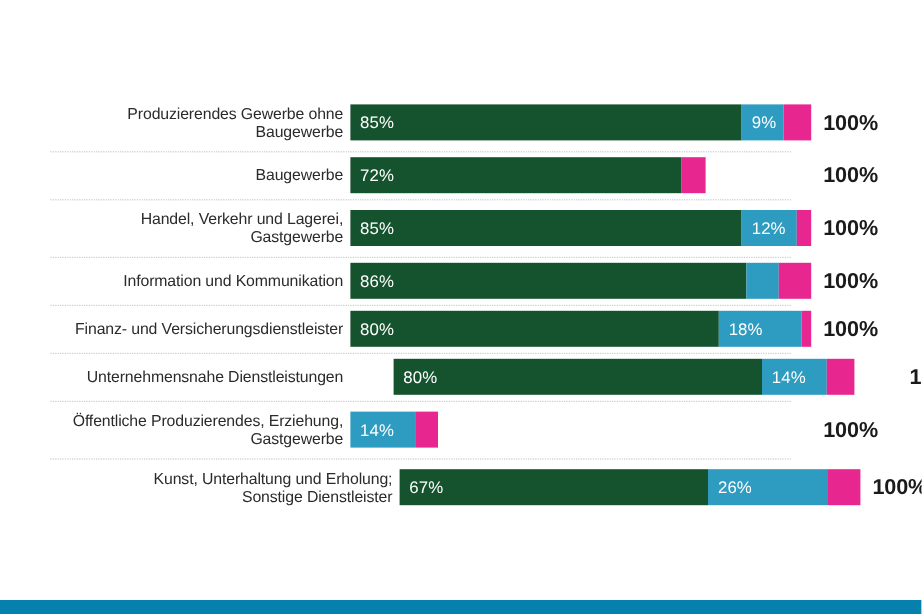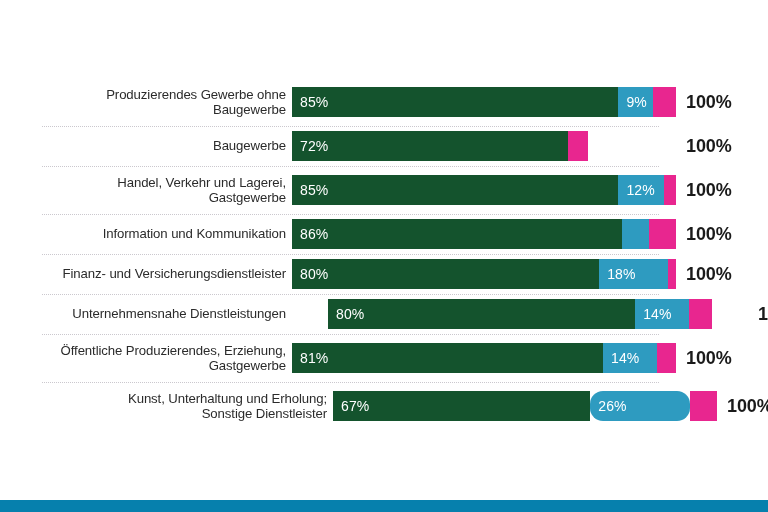--- a/index.html
+++ b/index.html
@@ -189,38 +189,35 @@
             <span class="seg-label">14%</span>
           </div>
           <div class="seg seg-end" style="width: 23.04px;"></div>
         </div>
         <div class="row-total">100%</div>
       </div>
       <div class="row" style="height: 48px;">
         <div class="row-sep"></div>
         <div class="row-label"><span>Öffentliche Produzierendes, Erziehung,</span><br><span>Gastgewerbe</span></div>
         <div class="bar-wrap">
-          <div class="seg seg-main" style="width: 311.04px;">
-            <span class="seg-label">81%</span>
-          </div>
           <div class="seg seg-mid" style="width: 53.76px;">
             <span class="seg-label">14%</span>
           </div>
           <div class="seg seg-end" style="width: 19.2px;"></div>
         </div>
         <div class="row-total">100%</div>
       </div>
       <div class="row" style="height: 48px; padding-left: 41px;">
         <div class="row-sep"></div>
         <div class="row-label"><span>Kunst, Unterhaltung und Erholung;</span><br><span>Sonstige Dienstleister</span></div>
         <div class="bar-wrap">
           <div class="seg seg-main" style="width: 257.28px; align-items: center;">
             <span class="seg-label">67%</span>
           </div>
-          <div class="seg seg-mid" style="width: 99.84px; border-radius: 13px;">
+          <div class="seg seg-mid" style="width: 99.84px;">
             <span class="seg-label">26%</span>
           </div>
           <div class="seg seg-end" style="width: 26.88px;"></div>
         </div>
         <div class="row-total">100%</div>
       </div>
     </div>
 
   <div class="footer-bar"></div>
 

